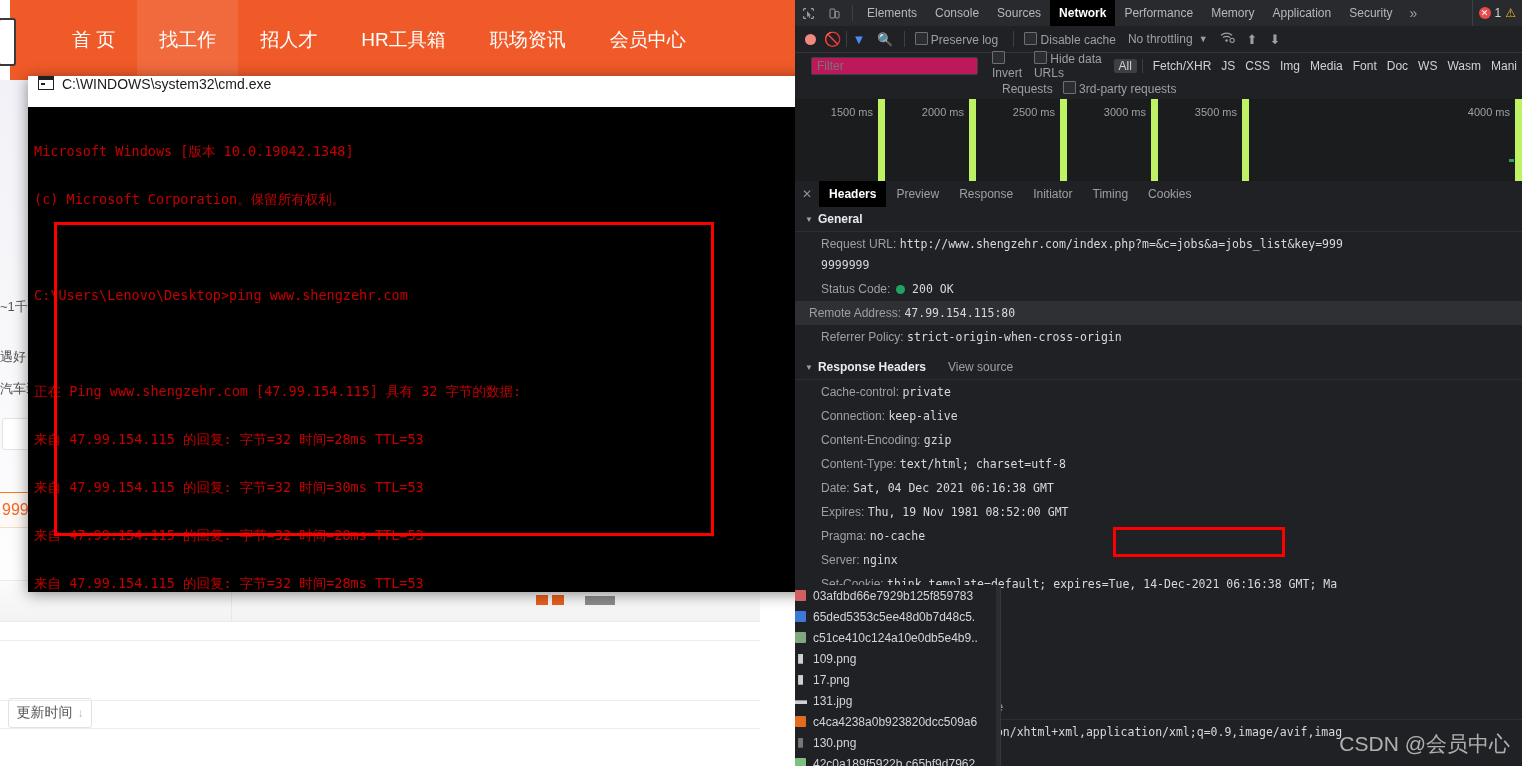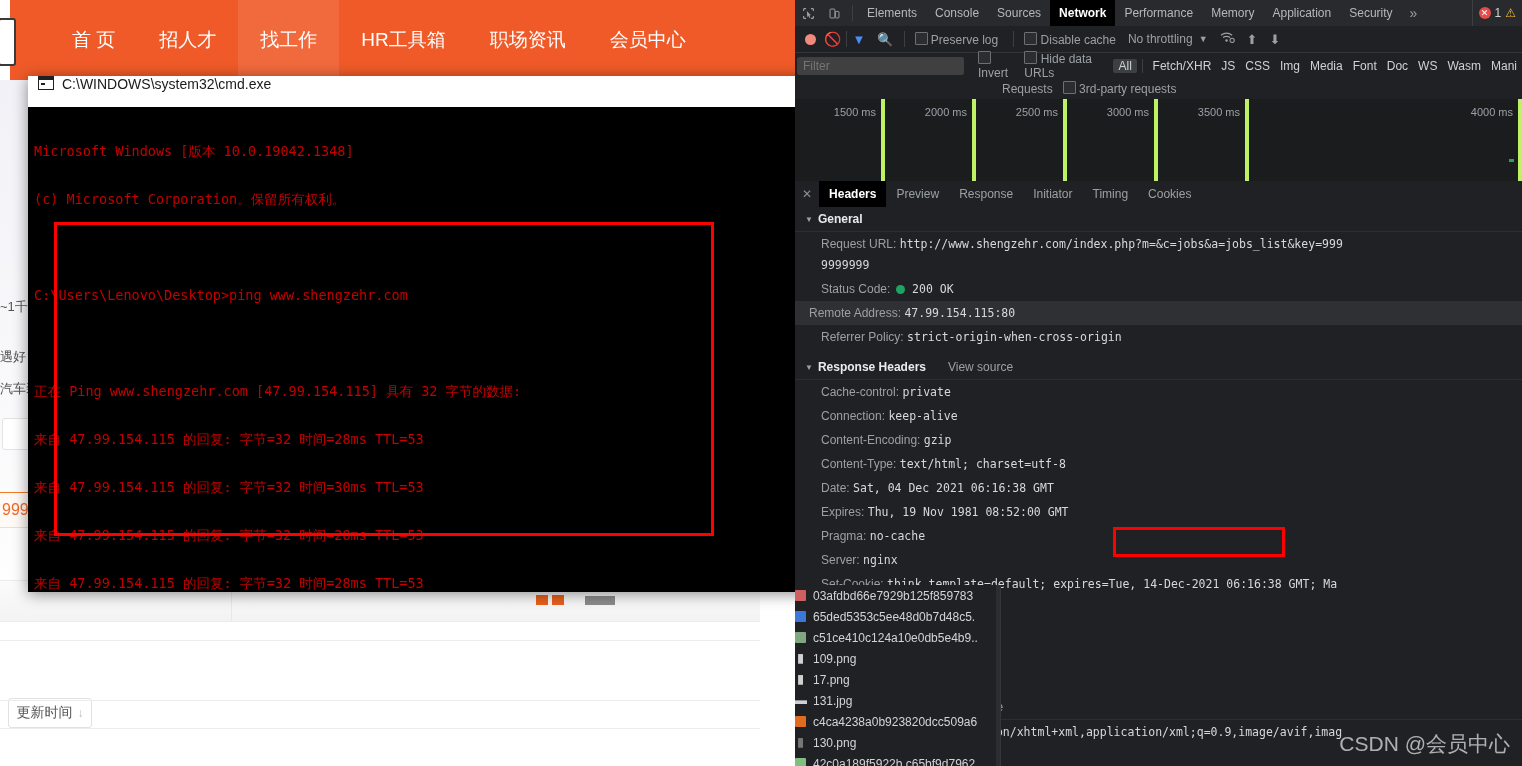--- a/index.html
+++ b/index.html
@@ -174,39 +174,39 @@
   .tb-caret { color: #9aa0a6; margin-left: 6px; font-size: 9px; }
   .wifi-ic { color: #9aa0a6; margin-left: 12px; font-size: 13px; cursor:pointer; }
   .arrow-ic { color: #9aa0a6; margin-left: 12px; font-size: 13px; cursor:pointer; }
 
   .dt-filterbar {
     position: absolute; left: 0; top: 53px; width: 727px; height: 25px;
     display: flex; align-items: center; border-bottom: 1px solid #35363a;
     background: #202124;
   }
   .filter-input {
-    width: 175px; height: 18px; background: #404040; border: 1px solid #3c4043;
-    color: #cfd2d5; font-size: 12px; padding: 0 5px; margin-left: 2px; border-radius: 2px;
+    width: 175px; height: 18px; background: #be185d; border: 1px solid #3c4043;
+    color: #cfd2d5; font-size: 12px; padding: 0 5px; margin-left: 16px; border-radius: 2px;
     box-sizing: border-box; outline: none;
   }
   .ftype { color: #cfd2d5; padding: 0 5px; cursor: pointer; white-space: nowrap; }
   .ftype.sel { background: #3c4043; border-radius: 2px; }
   .fvsep { width: 1px; height: 14px; background: #3c4043; margin: 0 5px; }
 
   .dt-filterbar2 {
     position: absolute; left: 0; top: 78px; width: 727px; height: 21px;
     display: flex; align-items: center; border-bottom: 6px solid #22c55e; background:#202124;
   }
 
   .dt-timeline {
     position: absolute; left: 0; top: 99px; width: 727px; height: 82px;
     background: #1b1c1e; border-bottom: 1px solid #35363a;
   }
   .tl-cell {
-    position: absolute; top: 0; height: 82px; border-right: 4px solid #bef264;
+    position: absolute; top: 0; height: 82px; border-right: 7px solid #bef264;
     box-sizing: border-box;
   }
   .tl-label { position: absolute; right: 5px; top: 7px; color: #9aa0a6; font-size: 11px; white-space: nowrap; }
   .tl-dot { position: absolute; width: 5px; height: 3px; background: #2fa05a; }
 
   .dt-subtabs {
     position: absolute; left: 0; top: 181px; width: 727px; height: 26px;
     display: flex; align-items: center; border-bottom: 1px solid #35363a; background:#202124;
   }
   .st-close { color: #8b8f93; padding: 0 7px; font-size: 12px; cursor: pointer; }
@@ -263,22 +263,22 @@
 
 <div id="root">
 
   <div class="page-area">
 
     <div class="page-navbar">
       <div class="nav-left-block"></div>
       <div class="nav-logo-box"></div>
       <div class="nav-items">
         <div class="nav-item">首 页</div>
+        <div class="nav-item active">找工作</div>
         <div class="nav-item">招人才</div>
-        <div class="nav-item active">找工作</div>
         <div class="nav-item">HR工具箱</div>
         <div class="nav-item">职场资讯</div>
         <div class="nav-item">会员中心</div>
       </div>
     </div>
 
     <div class="page-body">
       <div class="page-left-col">
         <div class="side-text" style="top:218px">~1千</div>
         <div class="side-text" style="top:268px">遇好</div>

